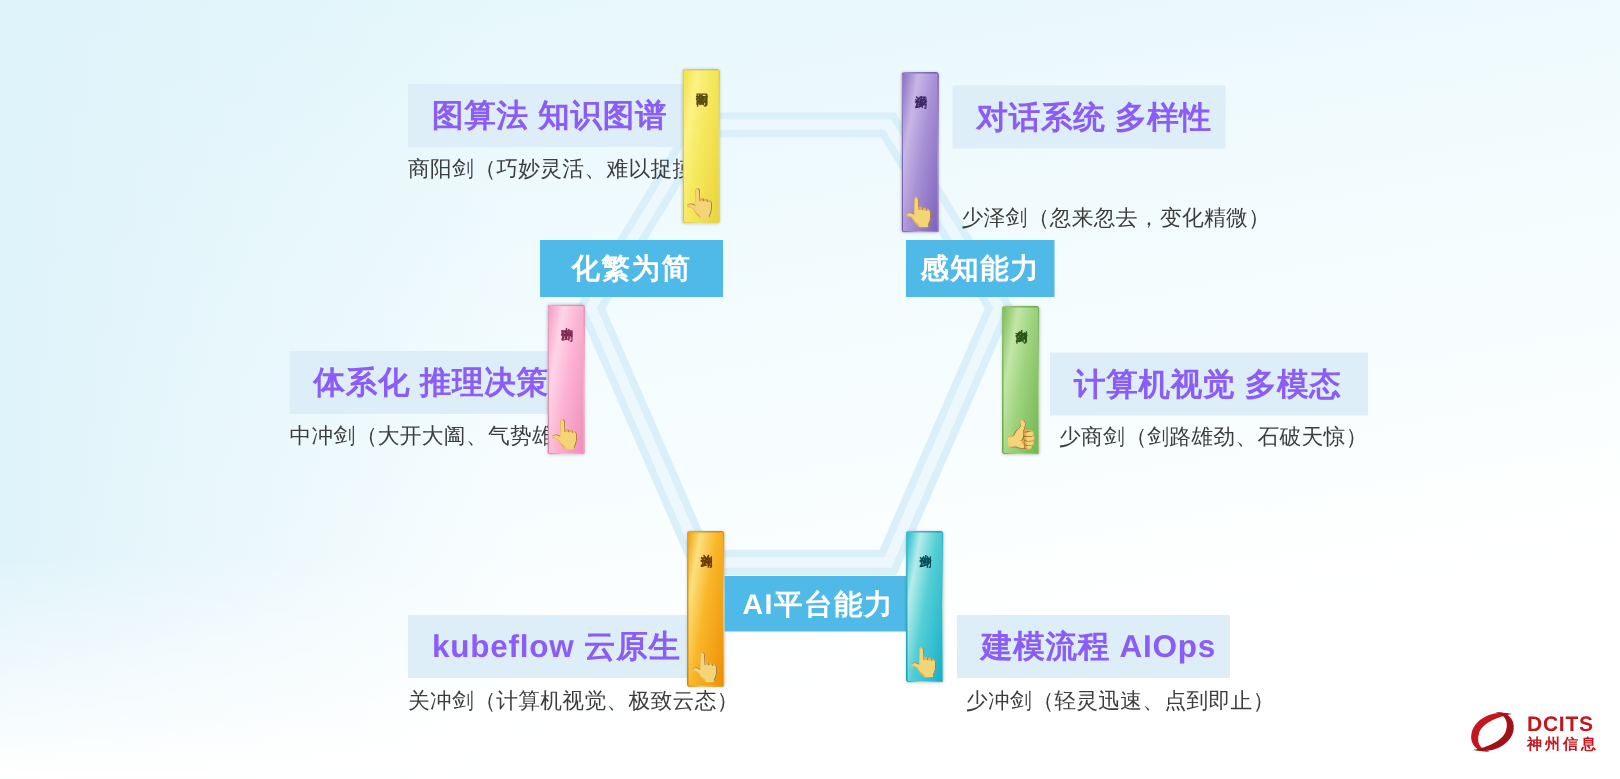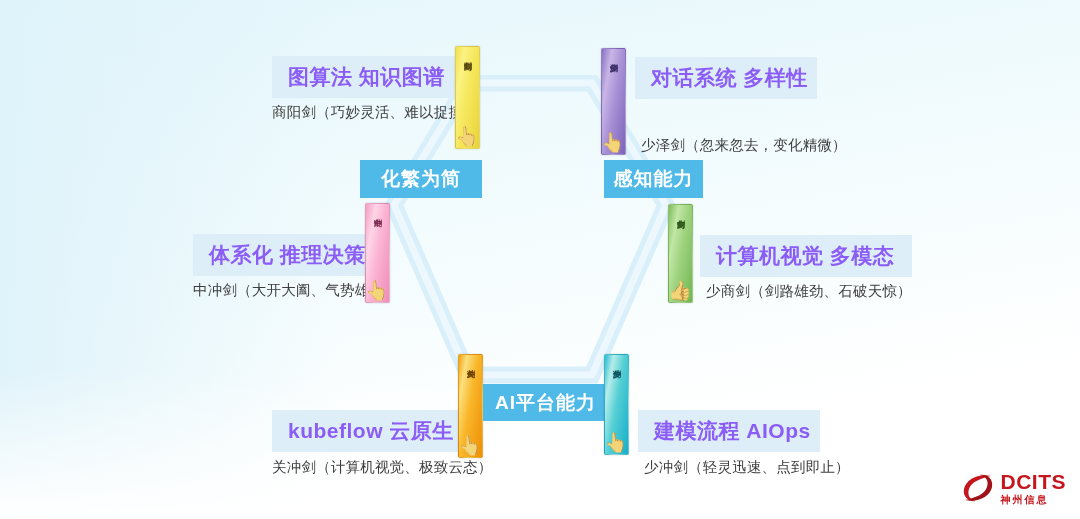--- a/index.html
+++ b/index.html
@@ -81,21 +81,21 @@
     display:flex;align-items:center;justify-content:center;
     color:#ffffff;font-size:19px;font-weight:bold;letter-spacing:1px;
     box-sizing:border-box;white-space:nowrap;
   }
 
   
   .logo{position:absolute;right:14px;bottom:14px;display:flex;align-items:center;gap:6px;}
   .logo .mark{position:relative;width:34px;height:34px;}
   .logo .mark svg{display:block;}
   .logo .words{display:flex;flex-direction:column;line-height:1;}
-  .logo .en{font-size:21px;font-weight:bold;color:#c4161c;letter-spacing:.5px;}
+  .logo .en{font-size:14px;font-weight:bold;color:#c4161c;letter-spacing:.5px;}
   .logo .cn{font-size:10px;font-weight:bold;color:#c4161c;letter-spacing:2px;margin-top:3px;}
 </style>
 </head>
 <body>
 
 <div id="stage">
 
   <div class="bg-tint-l"></div>
   <div class="bg-tint-b"></div>
 

